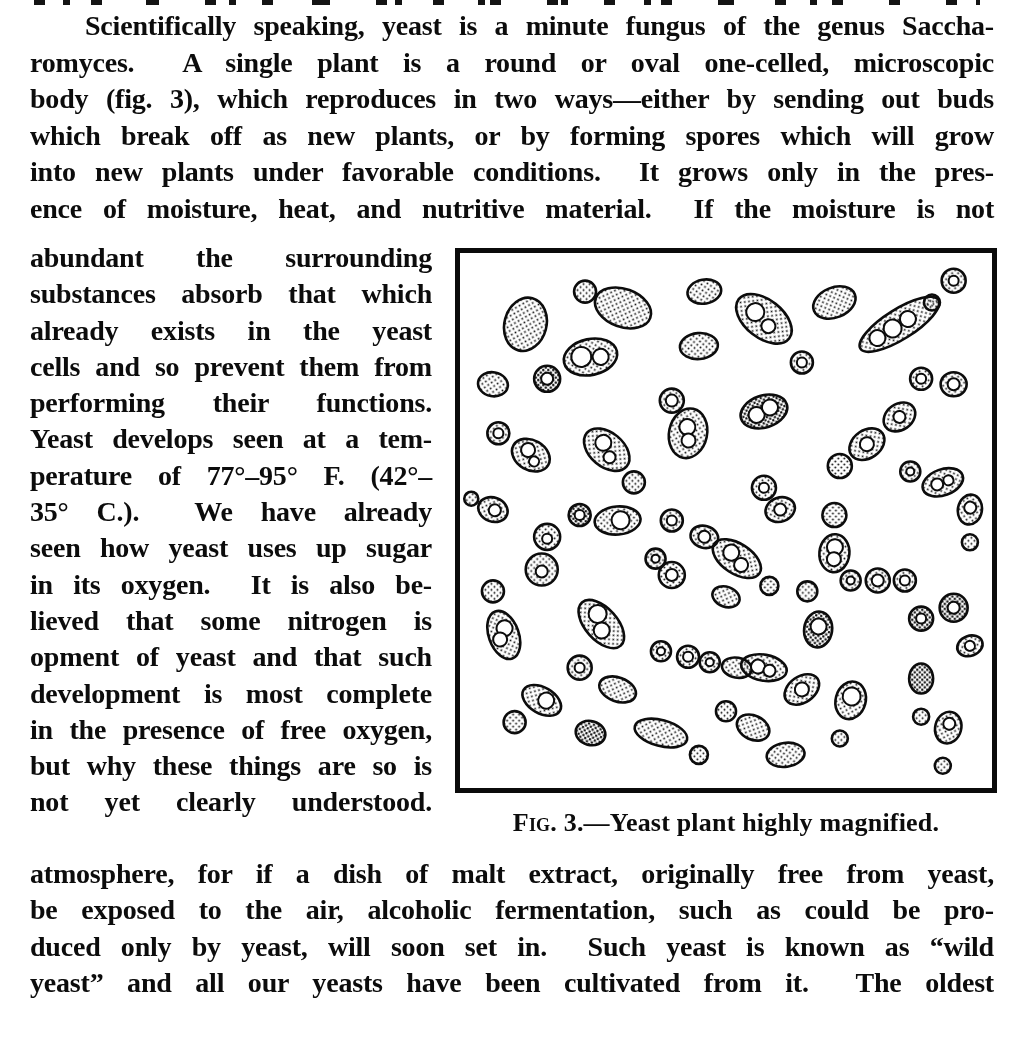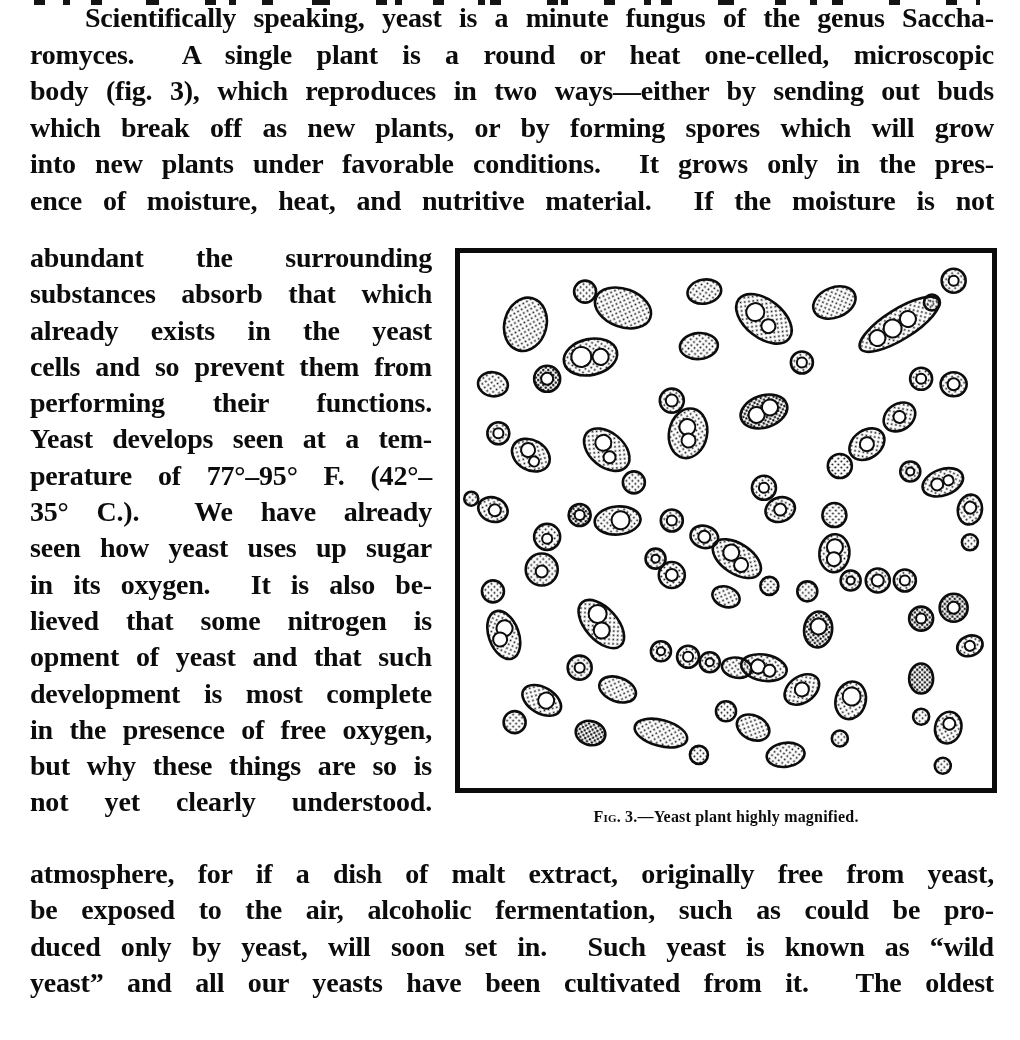--- a/index.html
+++ b/index.html
@@ -16,49 +16,49 @@
   .top-frag{
     position:absolute;top:0;left:34px;right:40px;height:5px;
     background:
       repeating-linear-gradient(90deg,#141414 0 11px,transparent 11px 57px),
       repeating-linear-gradient(90deg,transparent 0 29px,#141414 29px 36px,transparent 36px 83px);
   }
   .para{
     position:absolute;left:30px;right:26px;
     font-size:28px;letter-spacing:-0.2px;
   }
-  #para1{top:0;line-height:36.6px;}
+  #para1{top:8px;line-height:36.6px;}
   #leftcol{top:240px;left:30px;right:auto;width:402px;line-height:36.3px;}
   #para3{top:856px;line-height:36.4px;}
   .tline{
     text-align:justify;text-align-last:justify;
     white-space:pre-wrap;
   }
   .tline.indent{text-indent:55px;}
   .figure-box{
     position:absolute;left:455px;top:248px;width:542px;height:545px;
   }
   .figure-box svg{display:block;width:542px;height:545px;}
   .fig-caption{
     position:absolute;left:455px;top:808px;width:542px;
-    text-align:center;font-size:16px;letter-spacing:0.2px;
+    text-align:center;font-size:26px;letter-spacing:0.2px;
     white-space:nowrap;
   }
   .smallcaps{font-variant:small-caps;}
 </style>
 </head>
 <body>
 
 <div class="page" style="background: rgb(255, 255, 255); color: rgb(12, 12, 12);">
 
   <div class="top-frag"></div>
 
   <div id="para1" class="para">
       <div class="tline indent">Scientifically speaking, yeast is a minute fungus of the genus Saccha-</div>
-      <div class="tline">romyces.  A single plant is a round or heat one-celled, microscopic</div>
+      <div class="tline">romyces.  A single plant is a round or oval one-celled, microscopic</div>
       <div class="tline">body (fig. 3), which reproduces in two ways—either by sending out buds</div>
       <div class="tline">which break off as new plants, or by forming spores which will grow</div>
       <div class="tline">into new plants under favorable conditions.  It grows only in the pres-</div>
       <div class="tline">ence of moisture, heat, and nutritive material.  If the moisture is not</div>
     </div>
 
   <div id="leftcol" class="para">
       <div class="tline">abundant the surrounding</div>
       <div class="tline">substances absorb that which</div>
       <div class="tline">already exists in the yeast</div>

